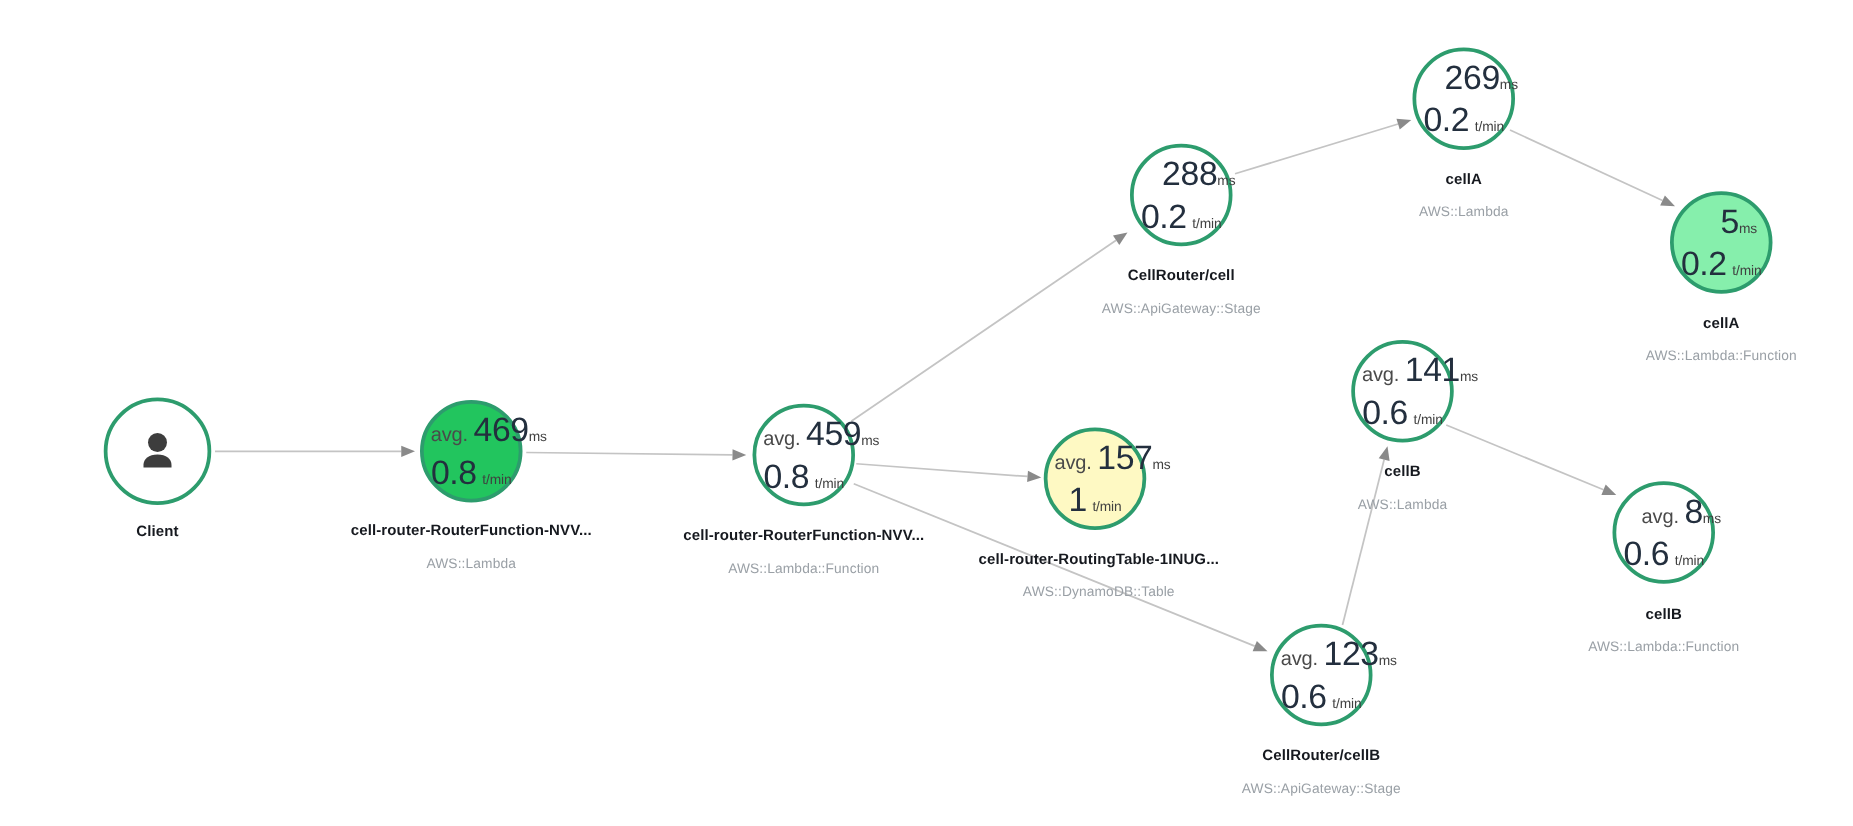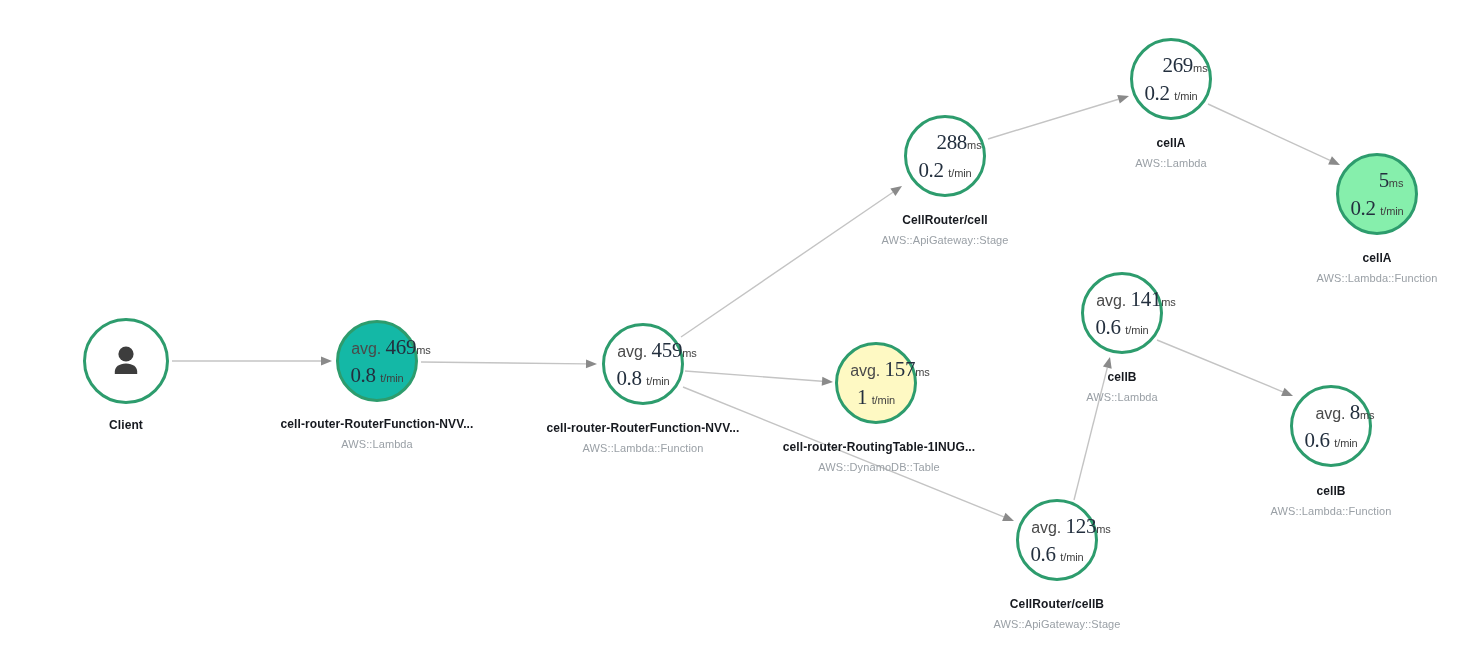--- a/index.html
+++ b/index.html
@@ -49,24 +49,23 @@
     white-space: nowrap;
   }
   .metric-row.latency { margin-bottom: 5px; }
   .m-prefix {
     font-size: 16px;
     color: #4a4a4a;
     letter-spacing: -0.1px;
     margin-left: 28px;
   }
   .m-value {
-    font-size: 21px;
+    font-size: 27px;
     color: #232f3e;
     letter-spacing: -0.3px;
-    font-family: Liberation Serif, serif;
   }
   .m-unit {
     font-size: 11px;
     color: #3f3f3f;
     letter-spacing: -0.1px;
   }
   .node-label {
     position: absolute;
     transform: translateX(-50%);
     text-align: center;
@@ -76,21 +75,21 @@
     display: block;
     font-size: 12px;
     font-weight: bold;
     color: #16191f;
     letter-spacing: 0.1px;
   }
   .node-type {
     display: block;
     font-size: 11px;
     color: #9aa0a6;
-    margin-top: 7px;
+    margin-top: 14px;
     letter-spacing: 0.1px;
   }
   .client-icon {
     width: 40px;
     height: 40px;
     display: block;
   }
 </style>
 </head>
 <body>
@@ -139,21 +138,21 @@
   <div id="node-layer">
       <div class="node" style="left: 126px; top: 361px; width: 86px; height: 86px; border-color: rgb(45, 156, 109); background: rgb(255, 255, 255);">
         <svg class="client-icon" viewBox="0 0 40 40">
           <circle cx="20" cy="13" r="7.6" fill="#3d3d3d"></circle>
           <path d="M20 22.5c-7 0-11.2 3.6-11.2 8.2V33h22.4v-2.3c0-4.6-4.2-8.2-11.2-8.2z" fill="#3d3d3d"></path>
         </svg>
       </div>
       <div class="node-label" style="left: 126px; top: 418px;">
         <span class="node-title">Client</span>
       </div>
-      <div class="node" style="left: 377px; top: 361px; width: 82px; height: 82px; border-color: rgb(45, 156, 109); background: #14b8a6;">
+      <div class="node" style="left: 377px; top: 361px; width: 82px; height: 82px; border-color: rgb(45, 156, 109); background: #22c55e;">
         <div class="node-metrics">
           <span class="metric-row latency"><span class="m-prefix">avg.</span> <span class="m-value">469</span><span class="m-unit">ms</span></span>
           <span class="metric-row rate"><span class="m-value">0.8</span> <span class="m-unit">t/min</span></span>
         </div>
       </div>
       <div class="node-label" style="left: 377px; top: 417px;">
         <span class="node-title">cell-router-RouterFunction-NVV...</span>
         <span class="node-type">AWS::Lambda</span>
       </div>
       <div class="node" style="left: 643px; top: 364px; width: 82px; height: 82px; border-color: rgb(45, 156, 109); background: rgb(255, 255, 255);">

